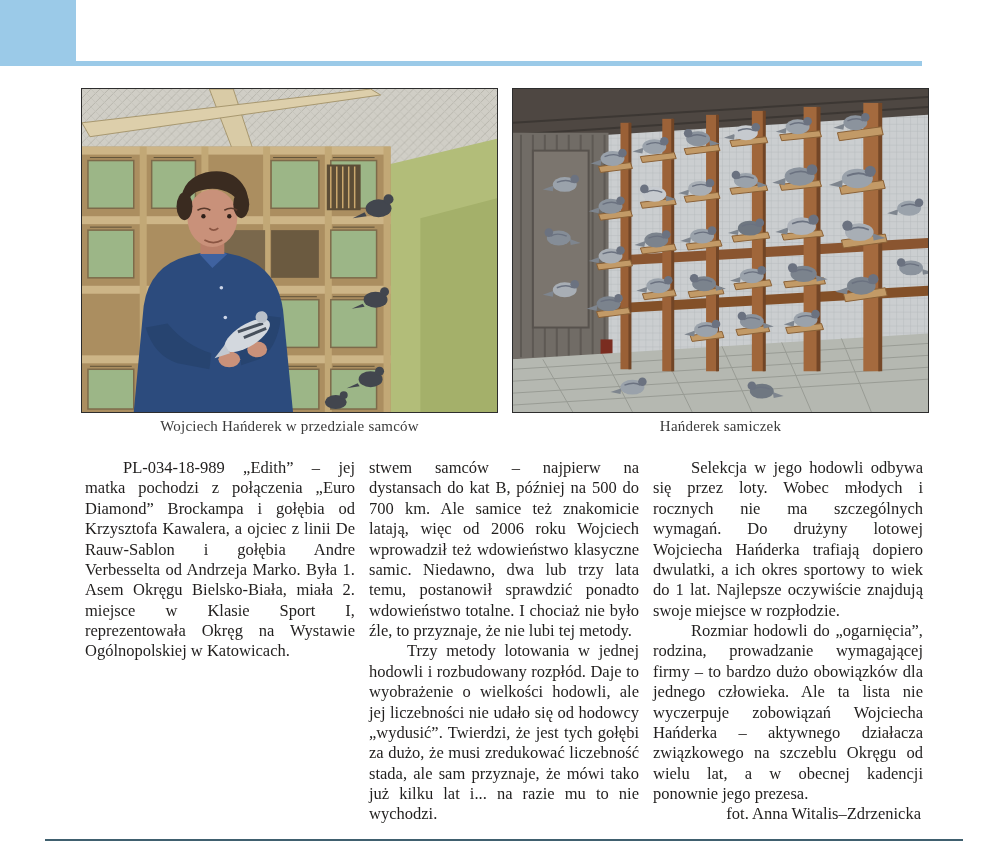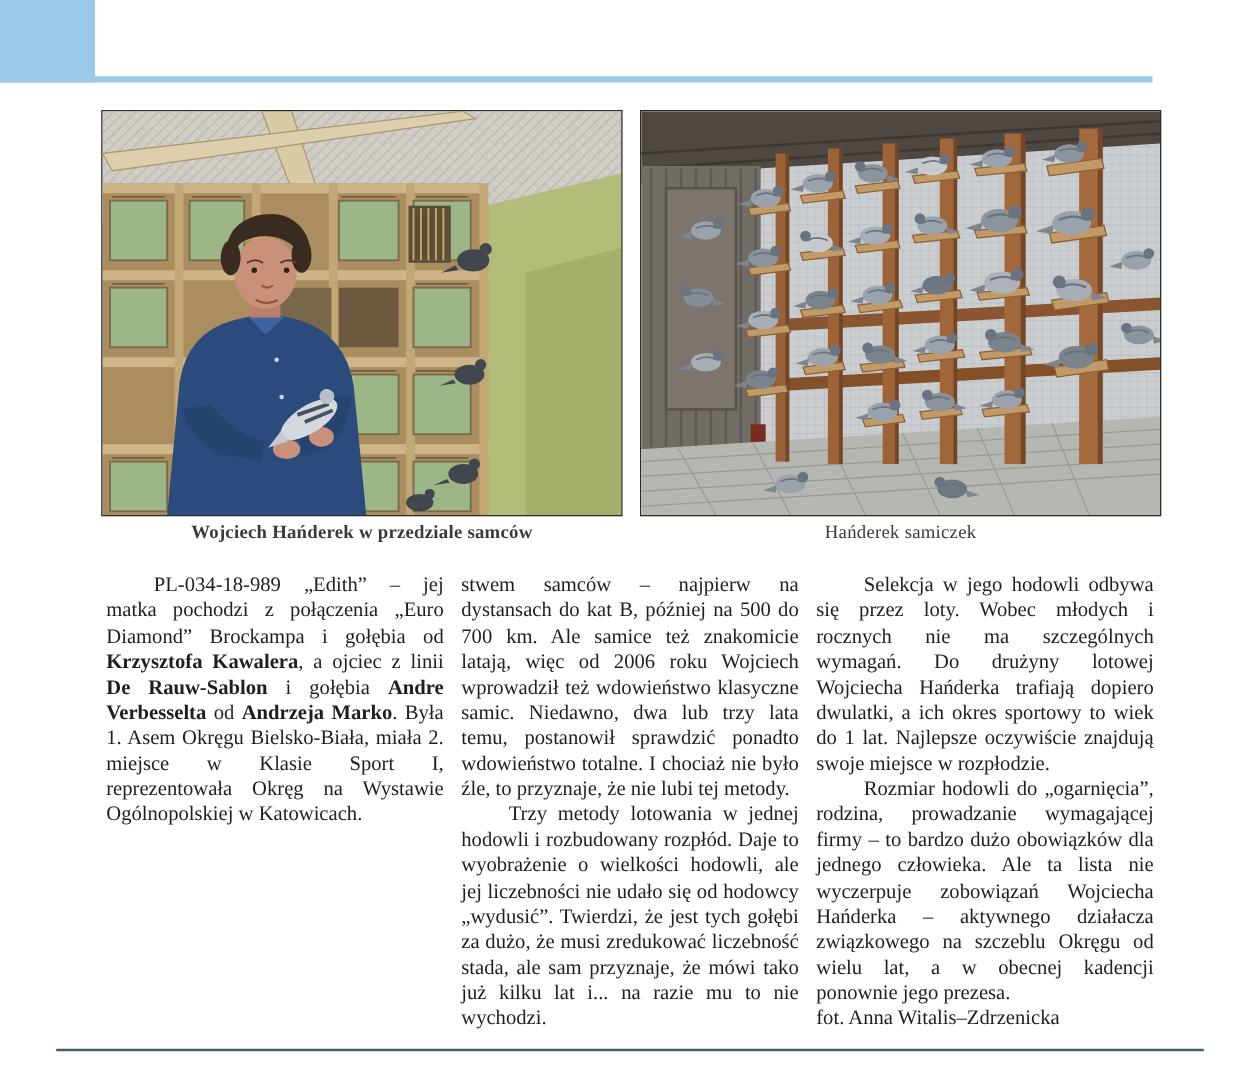--- a/index.html
+++ b/index.html
@@ -5,35 +5,35 @@
   html,body{margin:0;padding:0;background:#ffffff;}
   .page{position:relative;width:1000px;height:852px;background:#ffffff;overflow:hidden;
         font-family:"Liberation Serif","DejaVu Serif",serif;}
 
   
   .accent-square{position:absolute;left:0;top:0;width:76px;height:66px;background:#9bcae8;}
   .accent-band{position:absolute;left:0;top:61px;width:922px;height:5px;background:#9bcae8;}
 
   
   figure{margin:0;position:absolute;top:88px;}
-  .photo-left{left:81px;font-weight:bold;}
+  .photo-left{left:81px;}
   .photo-right{left:512px;}
   .photo-frame{width:415px;height:323px;border:1px solid #2d2d2d;background:#c7c5bd;}
   .photo-frame svg{display:block;width:100%;height:100%;}
   figcaption{width:417px;text-align:center;font-size:15px;color:#3a3a3a;margin-top:5px;
              letter-spacing:.2px;}
 
   
   .article{position:absolute;left:85px;top:458px;width:838px;display:flex;
            justify-content:space-between;}
   .col{width:270px;font-size:16.5px;line-height:1.235;color:#201e1d;text-align:justify;}
   .col p{margin:0;}
   .col p.indent{text-indent:38px;}
-  .col b{font-weight:bold;}
-  .credit{padding-right:2px;}
+  .col b{font-weight:normal;}
+  .credit{text-align:right;padding-right:2px;}
 
   .footer-rule{position:absolute;left:45px;top:839px;width:918px;height:2px;background:#40606f;}
 </style>
 </head>
 <body>
 
 <div class="page">
 
   <div class="accent-square"></div>
   <div class="accent-band"></div>

